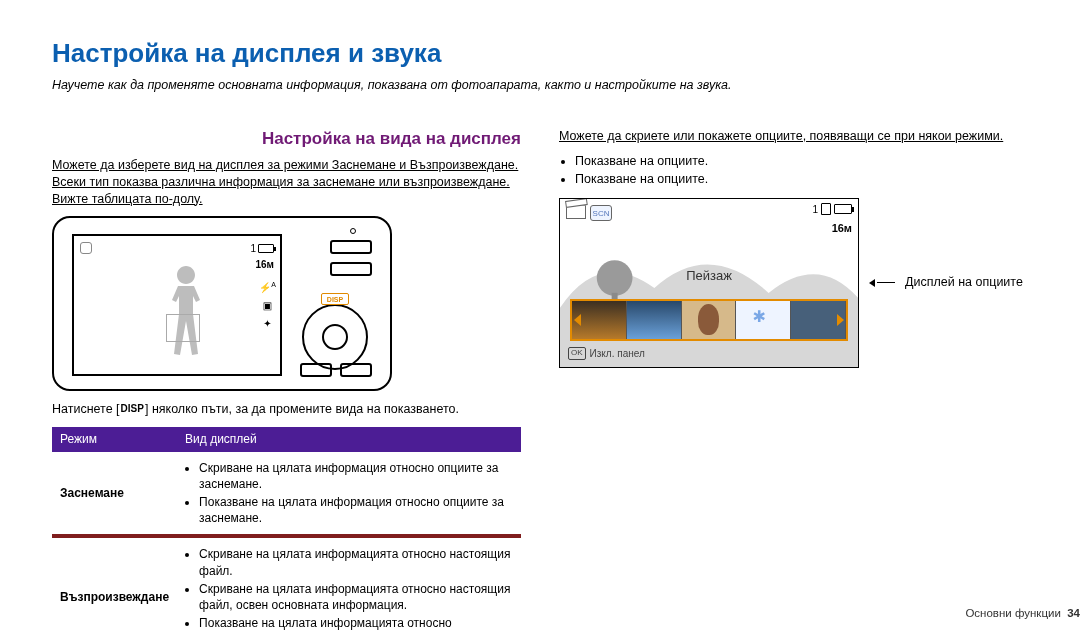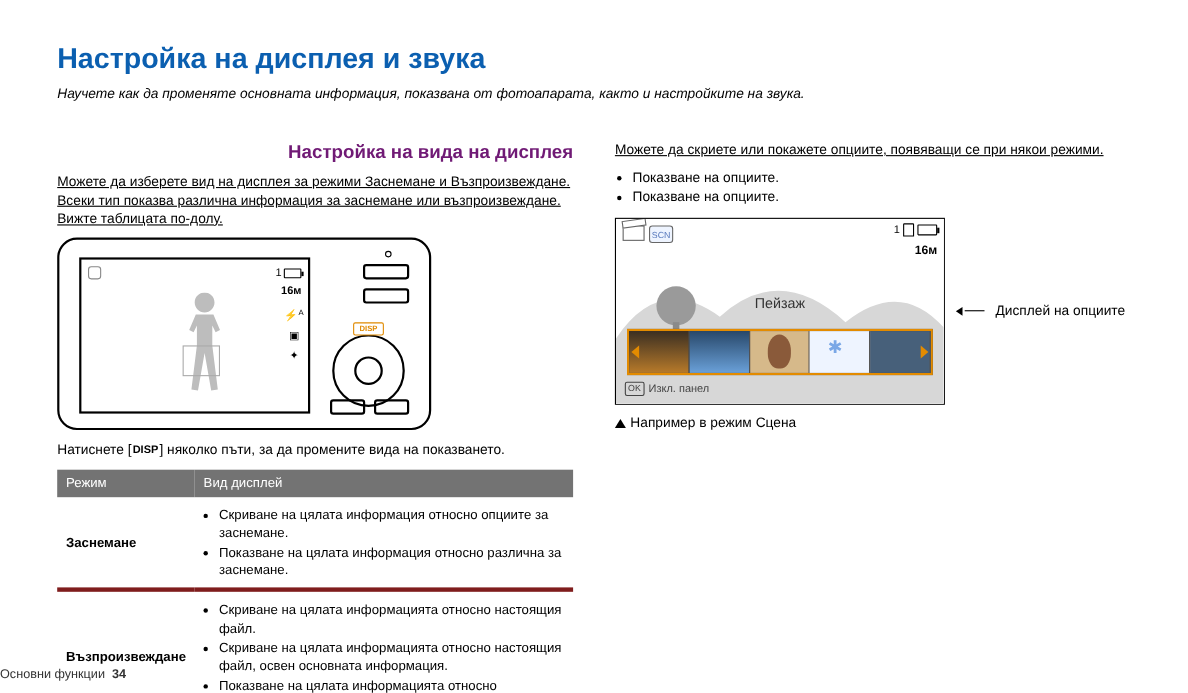--- a/index.html
+++ b/index.html
@@ -133,21 +133,21 @@
     vertical-align: 1px;
     line-height: 13px;
   }
 
   table.modes {
     width: 100%;
     border-collapse: collapse;
     font-size: 12px;
   }
   table.modes th {
-    background: #737373;
+    background: #4c1d95;
     color: #fff;
     text-align: left;
     font-weight: normal;
     padding: 4px 8px;
     font-size: 12px;
   }
   table.modes td {
     border-bottom: 4px solid #7f1d1d;
     padding: 6px 8px;
     vertical-align: middle;
@@ -248,23 +248,23 @@
   .options-label { font-size: 12.5px; }
   .arrowline { display:flex; align-items:center; gap:2px;}
   .arrowline .line{width:18px;height:1.5px;background:#000;}
   .arrowline .ah{width:0;height:0;border-top:4px solid transparent;border-bottom:4px solid transparent;border-right:6px solid #000;}
 
   .example-line { font-size: 12.5px; }
   .tri-up { display:inline-block; width:0;height:0;border-left:5px solid transparent;border-right:5px solid transparent;border-bottom:8px solid #000; vertical-align:-1px; margin-right:4px;}
 
   .footer {
     position: absolute;
-    left: 0; right: 10px;
+    left: 0; right: 0;
     bottom: 8px;
-    text-align: left;
+    text-align: right;
     font-size: 11.5px;
     color: #333;
   }
   .footer .pn { font-weight: bold; }
 </style>
 </head>
 <body>
 
 <h1 class="page-title">Настройка на дисплея и звука</h1>
 <p class="page-intro">Научете как да променяте основната информация, показвана от фотоапарата, както и настройките на звука.</p>
@@ -318,21 +318,21 @@
           <th>Режим</th>
           <th>Вид дисплей</th>
         </tr>
       </thead>
       <tbody>
         <tr>
           <td>Заснемане</td>
           <td>
             <ul>
               <li>Скриване на цялата информация относно опциите за заснемане.</li>
-              <li>Показване на цялата информация относно различна за заснемане.</li>
+              <li>Показване на цялата информация относно опциите за заснемане.</li>
             </ul>
           </td>
         </tr>
         <tr>
           <td>Възпроизвеждане</td>
           <td>
             <ul>
               <li>Скриване на цялата информацията относно настоящия файл.</li>
               <li>Скриване на цялата информацията относно настоящия файл, освен основната информация.</li>
               <li>Показване на цялата информацията относно настоящия файл.</li>
@@ -386,21 +386,18 @@
           <span>Изкл. панел</span>
         </div>
       </div>
       <div class="arrowline">
         <span class="ah"></span>
           <span class="line"></span>
       </div>
       <span class="options-label">Дисплей на опциите</span>
     </div>
 
-    <p class="example-line">
-      <span class="tri-up"></span><span>Например в режим Сцена</span>
-    </p>
   </div>
 </div>
 
 <div class="footer">
   <span>Основни функции</span>&nbsp;&nbsp;<span class="pn">34</span>
 </div>
 
 </body></html>

